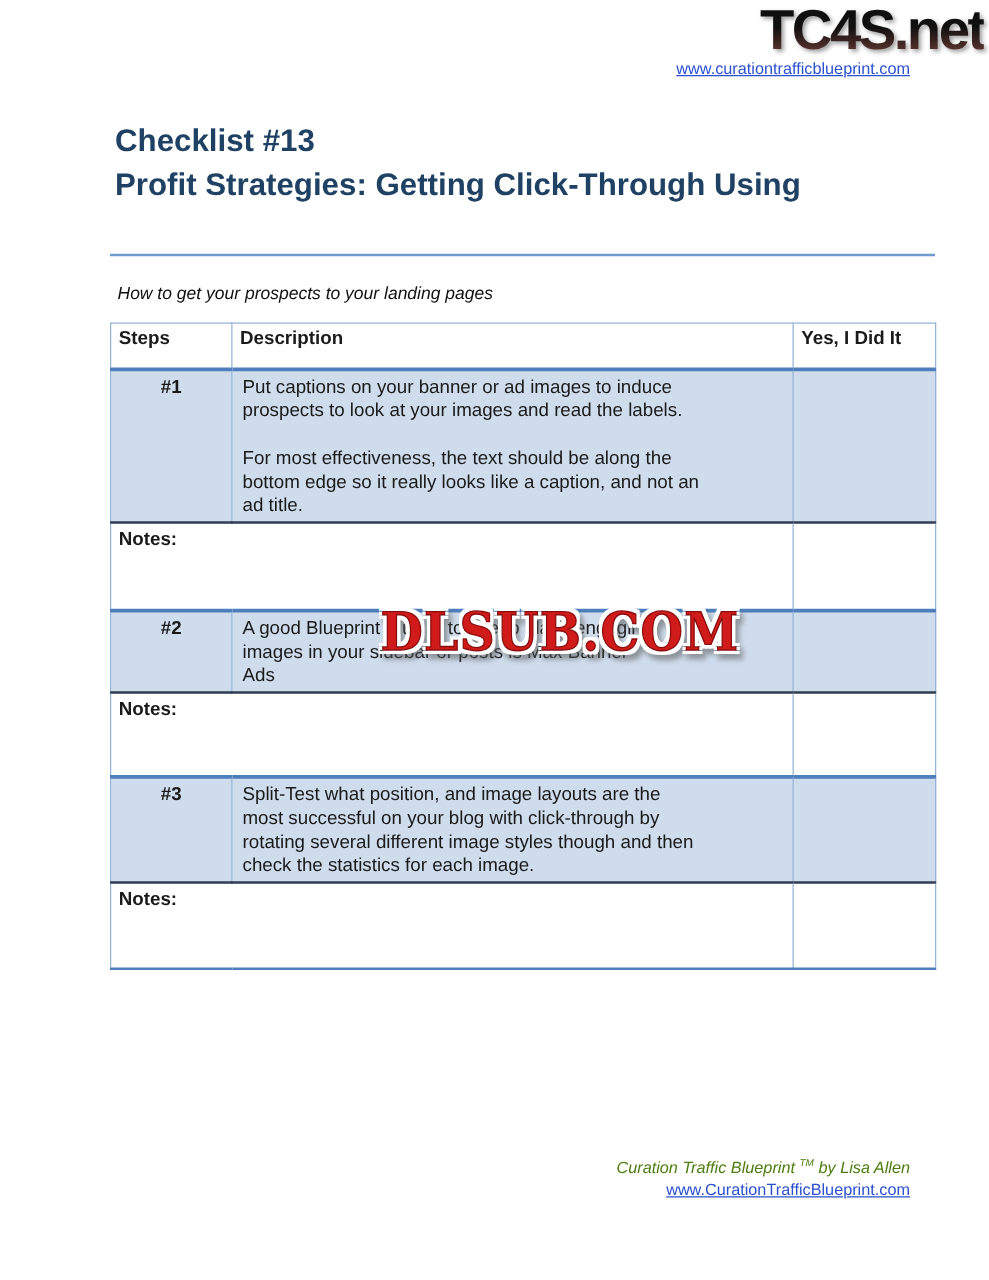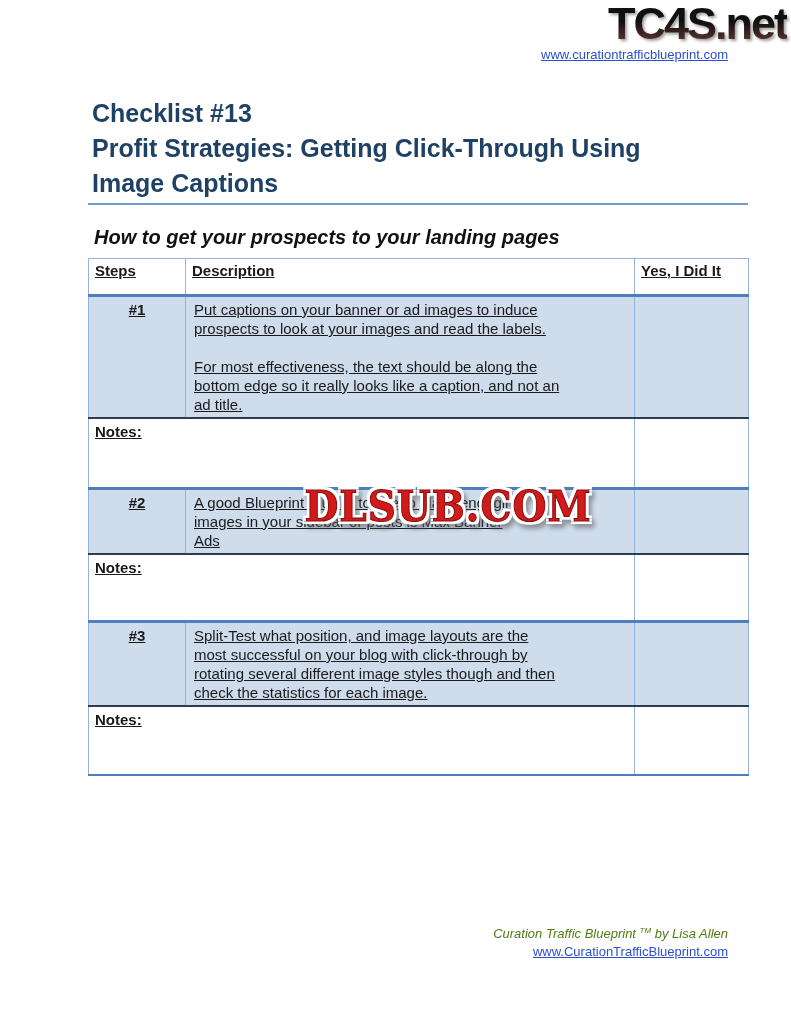--- a/index.html
+++ b/index.html
@@ -26,21 +26,21 @@
   .title {
     position:absolute; left:92px; top:96px; width:620px;
     font-weight:bold; font-size:25px; line-height:35px; color:#1e4164;
   }
   .title-rule {
     position:absolute; left:88px; top:203px; width:660px; height:0;
     border-top:2px solid #6f9bd1;
   }
   .subtitle {
     position:absolute; left:94px; top:226px;
-    font-weight:bold; font-style:italic; font-size:20px; color:#111;
+    font-weight:normal; font-style:italic; font-size:14px; color:#111;
   }
 
   
   .tablewrap { position:absolute; left:88px; top:258px; }
   table.checklist {
     border-collapse:collapse; table-layout:fixed; width:660px;
     font-size:15px; color:#1a1a1a;
   }
   table.checklist td { border:1px solid #95b3d7; vertical-align:top; }
   tr.hdr td { height:37px; font-weight:bold; padding:3px 6px; background:#fff; }
@@ -48,21 +48,21 @@
   tr.notes td { background:#fff; border-top:2px solid #2e3d51;margin-top:48px; }
   td.c-step { text-align:center; font-weight:bold; padding-top:4px; }
   td.c-desc { padding:3px 8px; line-height:19px; white-space:pre-line; }
   td.c-notes { font-weight:bold; padding:4px 6px; }
   tr.r1 td { height:113px; }
   tr.n1 td { height:70px; }
   tr.r2 td { height:55px; }
   tr.n2 td { height:68px; }
   tr.r3 td { height:78px; }
   tr.n3 td { height:69px; }
-  table.checklist { border-bottom:2px solid #4e7fbc;text-decoration:underline; }
+  table.checklist { border-bottom:2px solid #4e7fbc; }
 
   
   .watermark {
     position:absolute; left:254px; top:483px; width:388px; text-align:center;
     font-family:"DejaVu Serif", serif; font-weight:bold; font-size:39px; letter-spacing:1px;
     color:#d11a1a; -webkit-text-stroke:1px #8a0d0d;
     transform:scaleY(1.08);
     text-shadow:
       -3px -3px 0 #fff, 3px -3px 0 #fff, -3px 3px 0 #fff, 3px 3px 0 #fff,
       -3px 0 0 #fff, 3px 0 0 #fff, 0 -3px 0 #fff, 0 3px 0 #fff;
@@ -94,21 +94,20 @@
 <body>
 
 <div class="page">
 
   <div class="tc4s-logo">TC4S.net</div>
   <a class="header-url">www.curationtrafficblueprint.com</a>
 
   <div class="title">
     <div>Checklist #13</div>
     <div>Profit Strategies: Getting Click-Through Using</div>
-    <div>Image Captions</div>
   </div>
   <div class="title-rule"></div>
   <div class="subtitle">How to get your prospects to your landing pages</div>
 
   <div class="tablewrap">
     <table class="checklist">
       <colgroup>
           <col style="width:97px">
           <col style="width:449px">
           <col style="width:114px">

